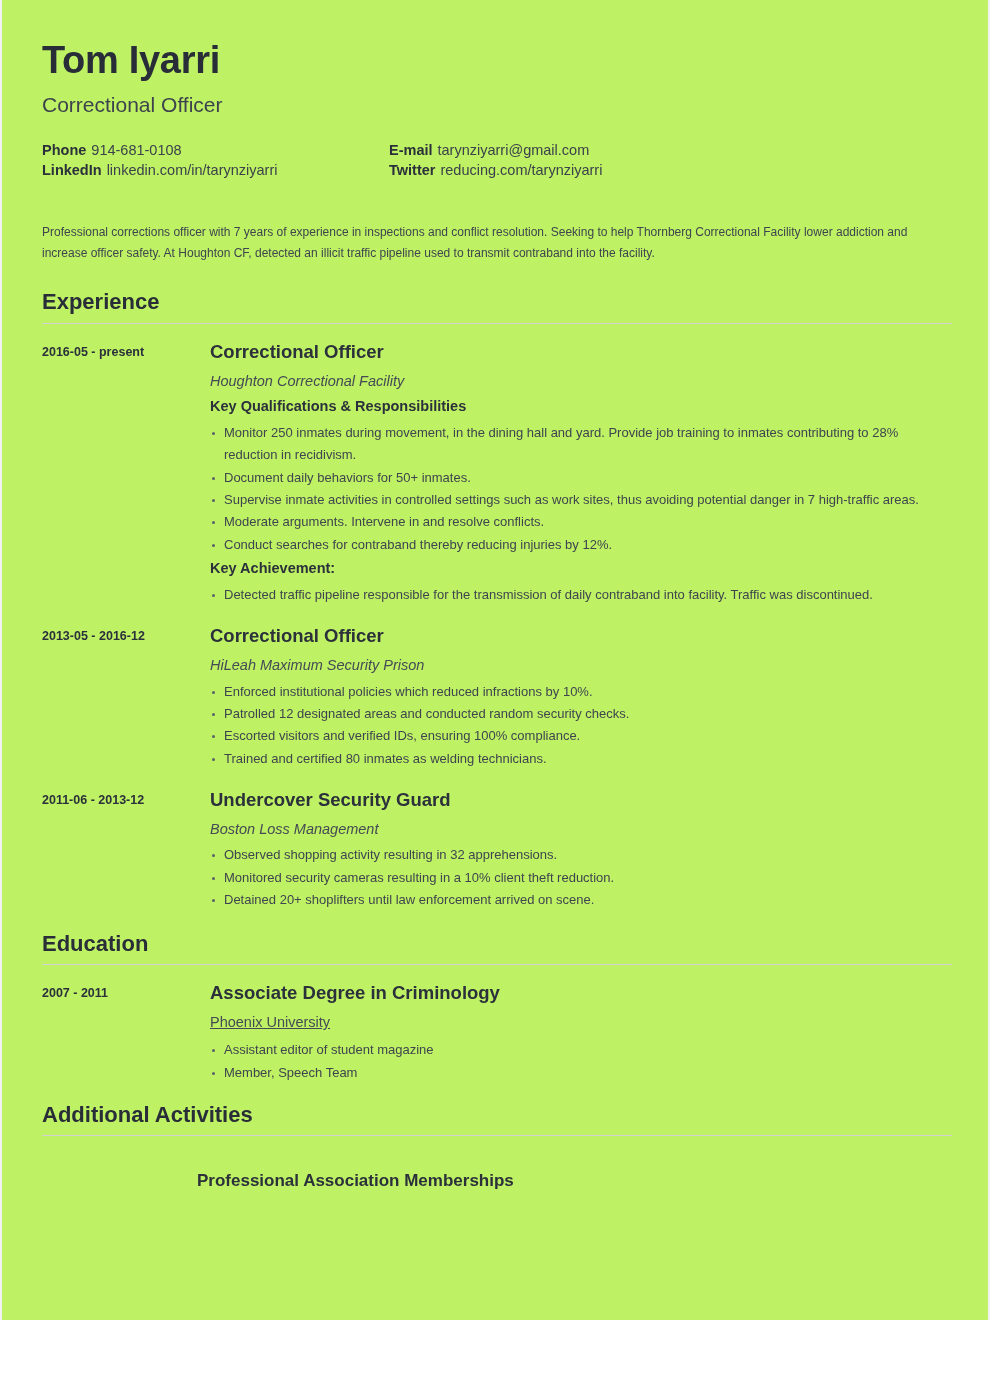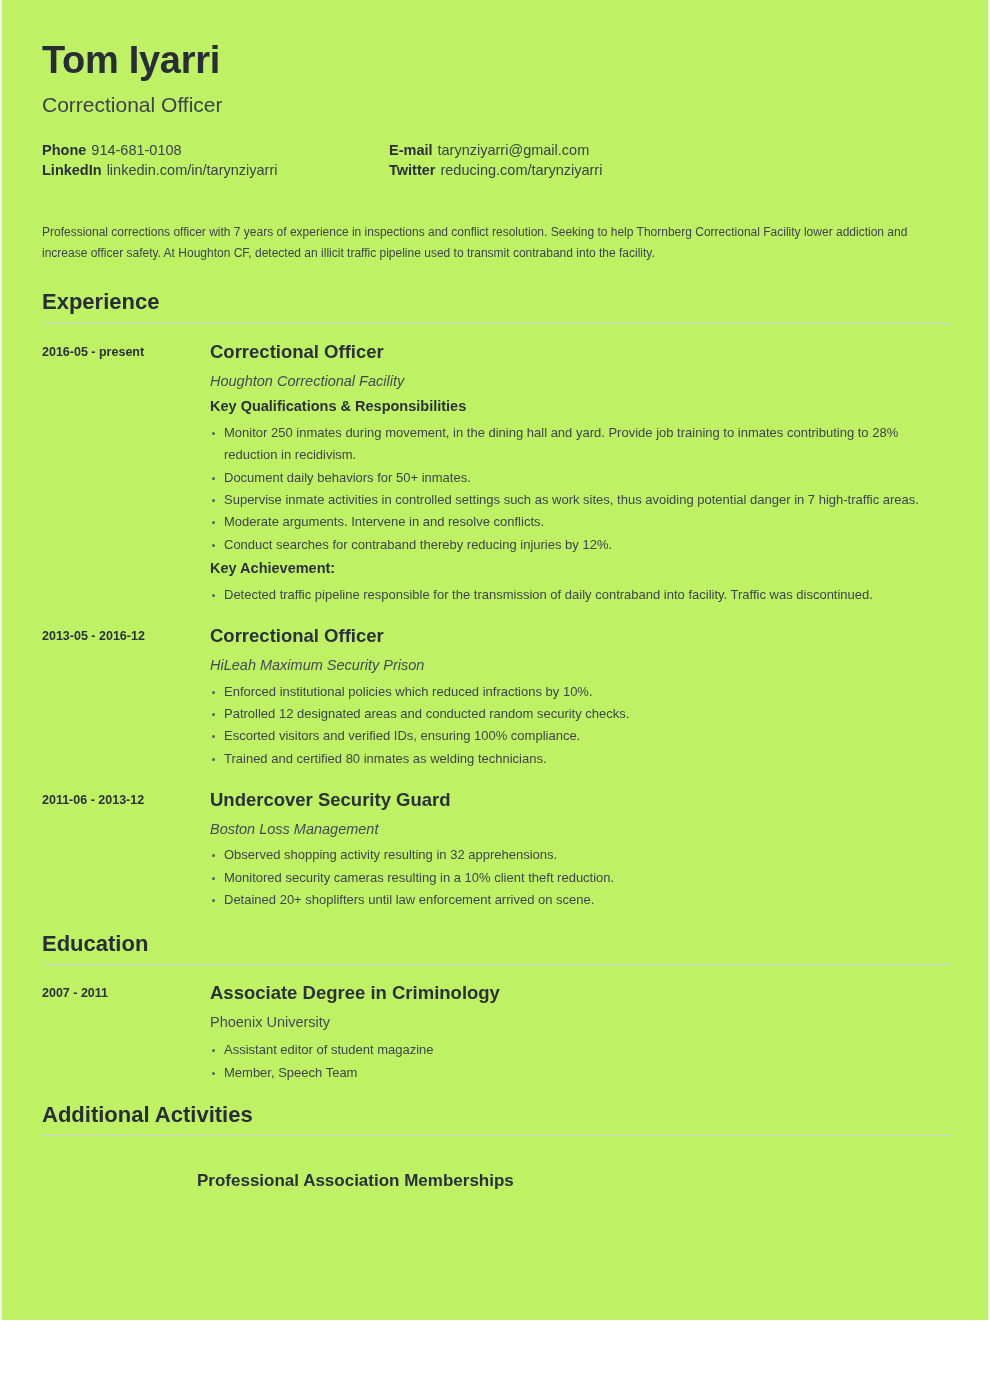--- a/index.html
+++ b/index.html
@@ -116,20 +116,21 @@
   .entry-org {
     font-size: 14.5px;
     font-style: italic;
     color: #454a54;
     margin: 0 0 5px 0;
     line-height: 1.4;
   }
   .entry-org.plain {
     font-style: normal;
     margin-bottom: 7px;
+    text-decoration: underline;
   }
   .entry-subheading {
     font-size: 14.5px;
     font-weight: bold;
     color: #2b303a;
     margin: 0 0 4px 0;
     line-height: 1.5;
   }
 
   ul.bullets {

